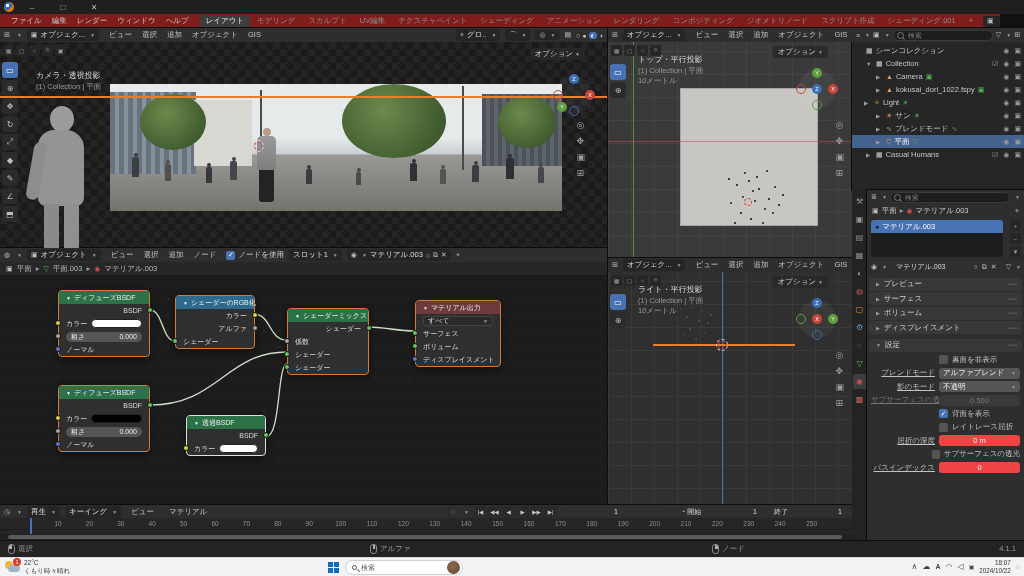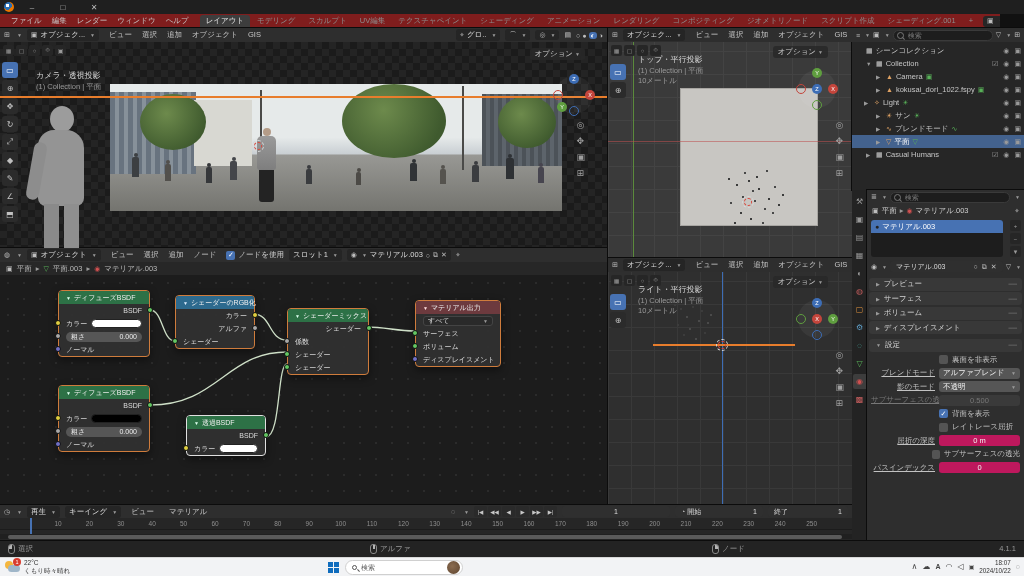--- a/index.html
+++ b/index.html
@@ -100,21 +100,21 @@
   .search-wrap:after{content:"";position:absolute;left:9.5px;top:8px;width:3px;height:1px;background:#777;transform:rotate(45deg);}
   
   .ptabs{position:absolute;left:852px;top:190px;width:15px;height:350px;background:#232323;display:flex;flex-direction:column;align-items:center;padding-top:4px;gap:3px;}
   .ptab{width:14px;height:15px;display:flex;align-items:center;justify-content:center;font-size:8px;border-radius:2px 0 0 2px;}
   .ptab.active{background:#3d3d3d;}
   .panel{height:13px;background:#383838;border-radius:3px;display:flex;align-items:center;gap:4px;padding:0 5px;margin:1.5px 2px;color:#d6d6d6;font-size:7.5px;}
   .panel .grip{margin-left:auto;color:#6e6e6e;font-size:6px;}
   .frow{display:flex;align-items:center;height:13.5px;gap:4px;padding:0 4px;font-size:7.5px;}
   .frow .lab{width:64px;text-align:right;color:#c2c2c2;text-decoration:underline;}
   .fdd{flex:1;background:#565656;border-radius:3px;height:11px;display:flex;align-items:center;justify-content:space-between;padding:0 4px;color:#f0f0f0;}
-  .fval{flex:1;background:#be185d;border-radius:3px;height:11px;display:flex;align-items:center;justify-content:center;color:#f0f0f0;}
+  .fval{flex:1;background:#ef4444;border-radius:3px;height:11px;display:flex;align-items:center;justify-content:center;color:#f0f0f0;}
   .fval.disabled{background:#3a3a3a;color:#777;}
   .cbx{width:9px;height:9px;background:#545454;border-radius:2px;display:flex;align-items:center;justify-content:center;color:#fff;font-size:7px;}
   .cbx.on{background:#4772b3;}
   .disabled .lab{color:#777;}
   
   .statusbar{left:0;top:540px;width:1024px;height:17px;background:#232323;border-top:1px solid #0c0c0c;}
   .sb-item{position:absolute;top:3px;display:flex;align-items:center;gap:3px;color:#9a9a9a;font-size:7.5px;}
   .mousei{width:7px;height:10px;border:1px solid #8a8a8a;border-radius:3px;position:relative;}
   .mousei:after{content:"";position:absolute;background:#b5b5b5;}
   .m-left:after{left:0;top:0;width:3px;height:4px;border-radius:2px 0 0 0;}

